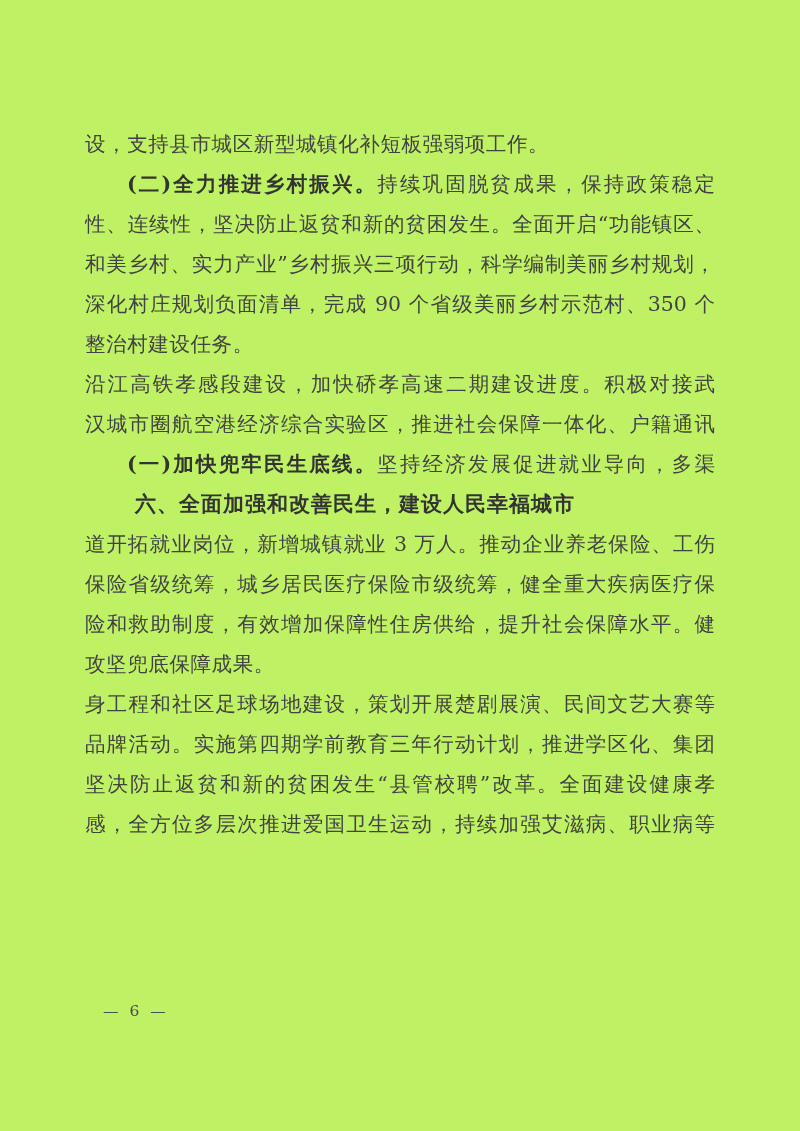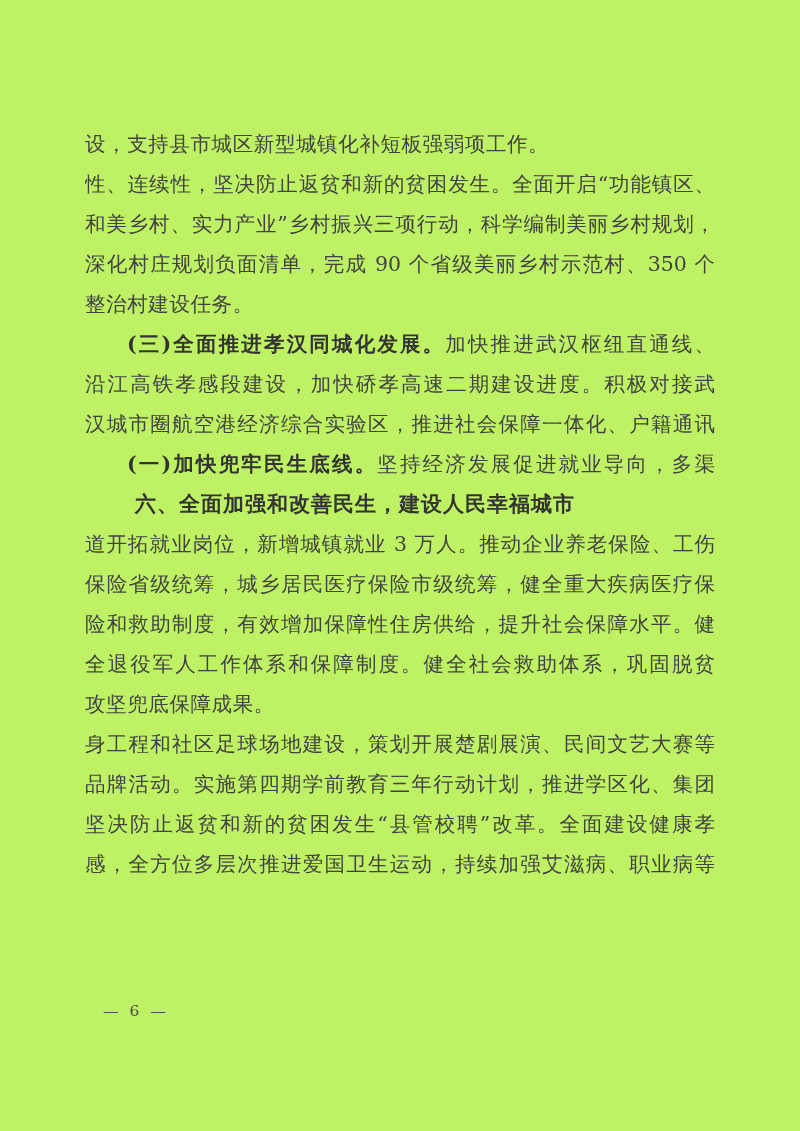--- a/index.html
+++ b/index.html
@@ -69,33 +69,32 @@
     letter-spacing: 3px;
     font-family: "DejaVu Serif", "Liberation Serif", serif;
   }
 </style>
 </head>
 <body>
 
 <div class="page">
   <div class="content" id="content">
       <div class="line left"><span class="seg-r">设，支持县市城区新型城镇化补短板强弱项工作。</span></div>
+      <div class="line just indent"><span class="seg-b">(二)全力推进乡村振兴。</span><span class="seg-r">持续巩固脱贫成果，保持政策稳定</span></div>
       <div class="line just"><span class="seg-r">性、连续性，坚决防止返贫和新的贫困发生。全面开启“功能镇区、</span></div>
       <div class="line just"><span class="seg-r">和美乡村、实力产业”乡村振兴三项行动，科学编制美丽乡村规划，</span></div>
       <div class="line just"><span class="seg-r">深化村庄规划负面清单，完成 90 个省级美丽乡村示范村、350 个</span></div>
       <div class="line left"><span class="seg-r">整治村建设任务。</span></div>
-      <div class="line just indent"><span class="seg-b">(三)全面推进孝汉同城化发展。</span><span class="seg-r">加快推进武汉枢纽直通线、</span></div>
       <div class="line just"><span class="seg-r">沿江高铁孝感段建设，加快硚孝高速二期建设进度。积极对接武</span></div>
       <div class="line just"><span class="seg-r">汉城市圈航空港经济综合实验区，推进社会保障一体化、户籍通讯</span></div>
       <div class="line just indent"><span class="seg-b">(一)加快兜牢民生底线。</span><span class="seg-r">坚持经济发展促进就业导向，多渠</span></div>
       <div class="line left indent heading"><span class="seg-b">六、全面加强和改善民生，建设人民幸福城市</span></div>
       <div class="line just"><span class="seg-r">道开拓就业岗位，新增城镇就业 3 万人。推动企业养老保险、工伤</span></div>
       <div class="line just"><span class="seg-r">保险省级统筹，城乡居民医疗保险市级统筹，健全重大疾病医疗保</span></div>
       <div class="line just"><span class="seg-r">险和救助制度，有效增加保障性住房供给，提升社会保障水平。健</span></div>
-      <div class="line just"><span class="seg-r">全退役军人工作体系和保障制度。健全社会救助体系，巩固脱贫</span></div>
       <div class="line left"><span class="seg-r">攻坚兜底保障成果。</span></div>
       <div class="line just"><span class="seg-r">身工程和社区足球场地建设，策划开展楚剧展演、民间文艺大赛等</span></div>
       <div class="line just"><span class="seg-r">品牌活动。实施第四期学前教育三年行动计划，推进学区化、集团</span></div>
       <div class="line just"><span class="seg-r">坚决防止返贫和新的贫困发生“县管校聘”改革。全面建设健康孝</span></div>
       <div class="line just"><span class="seg-r">感，全方位多层次推进爱国卫生运动，持续加强艾滋病、职业病等</span></div>
     </div>
   <div class="page-number">— 6 —</div>
 </div>
 
 </body></html>

